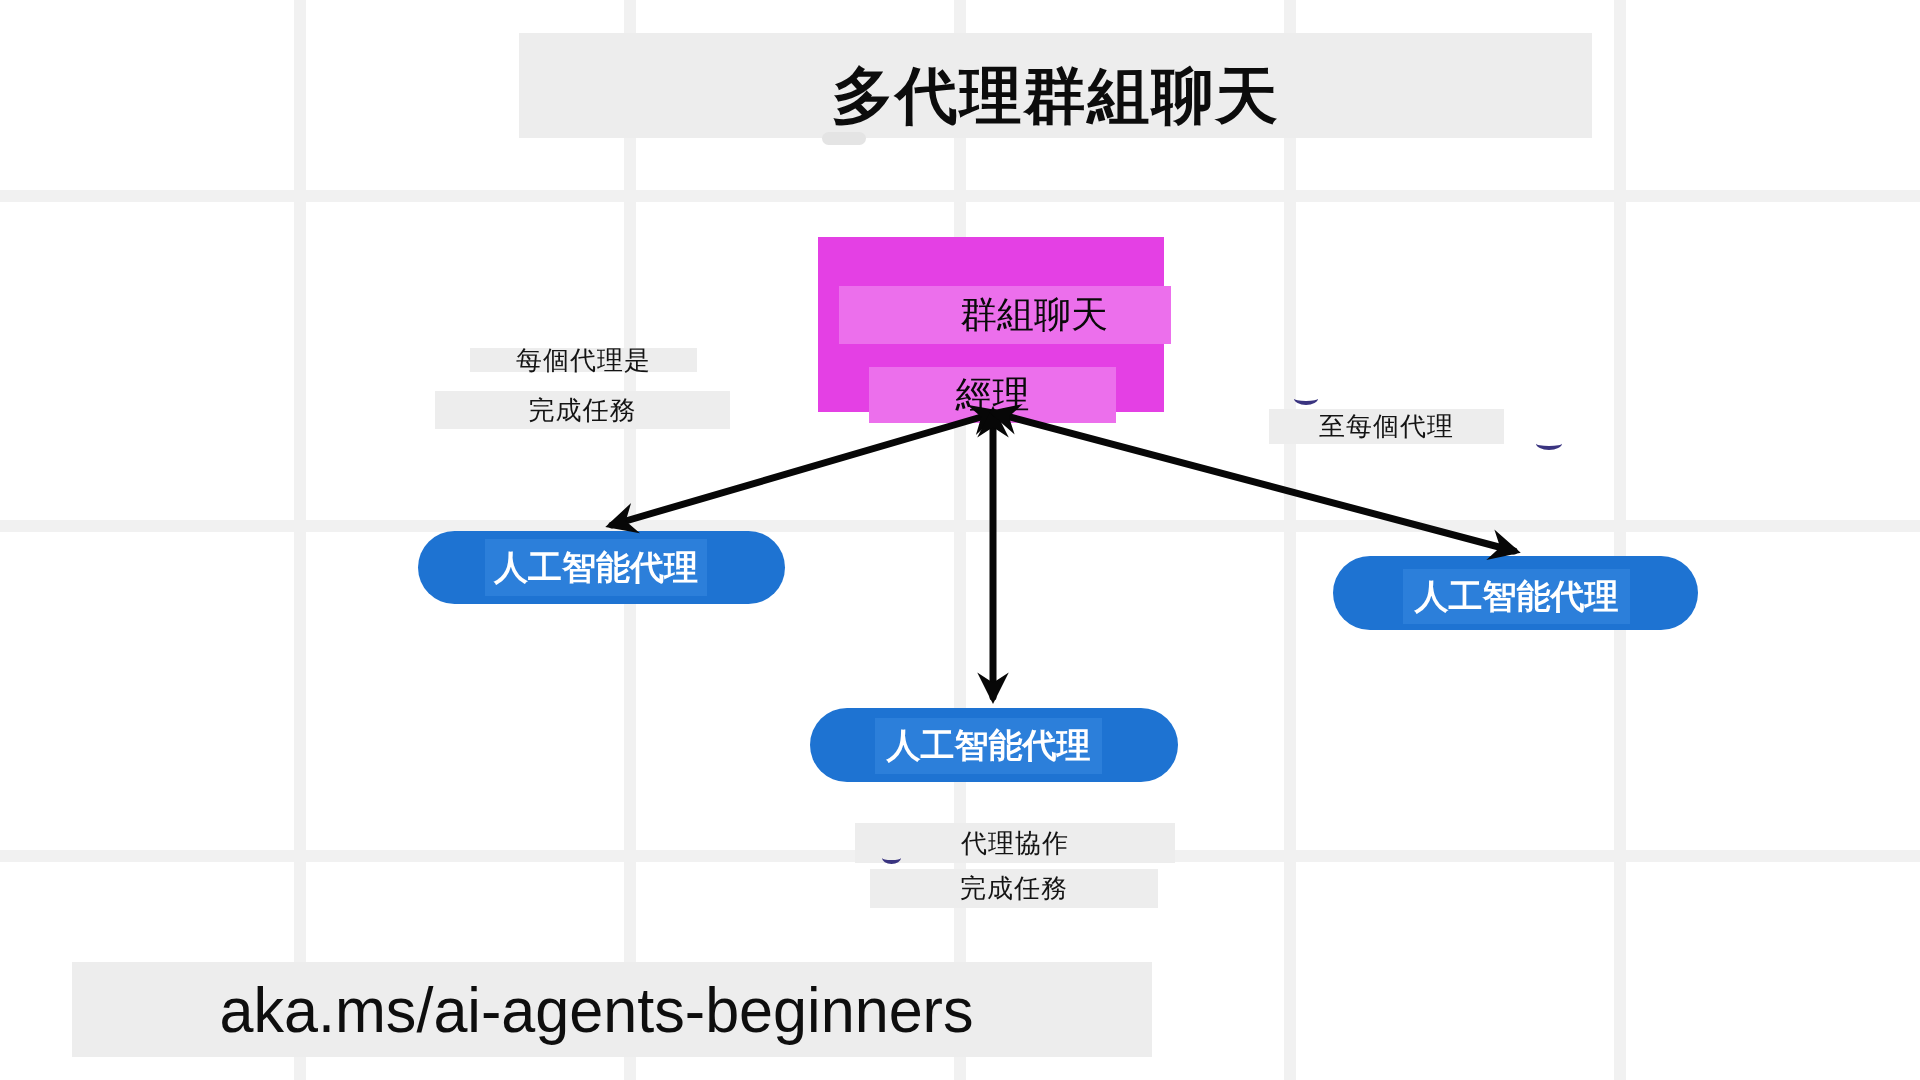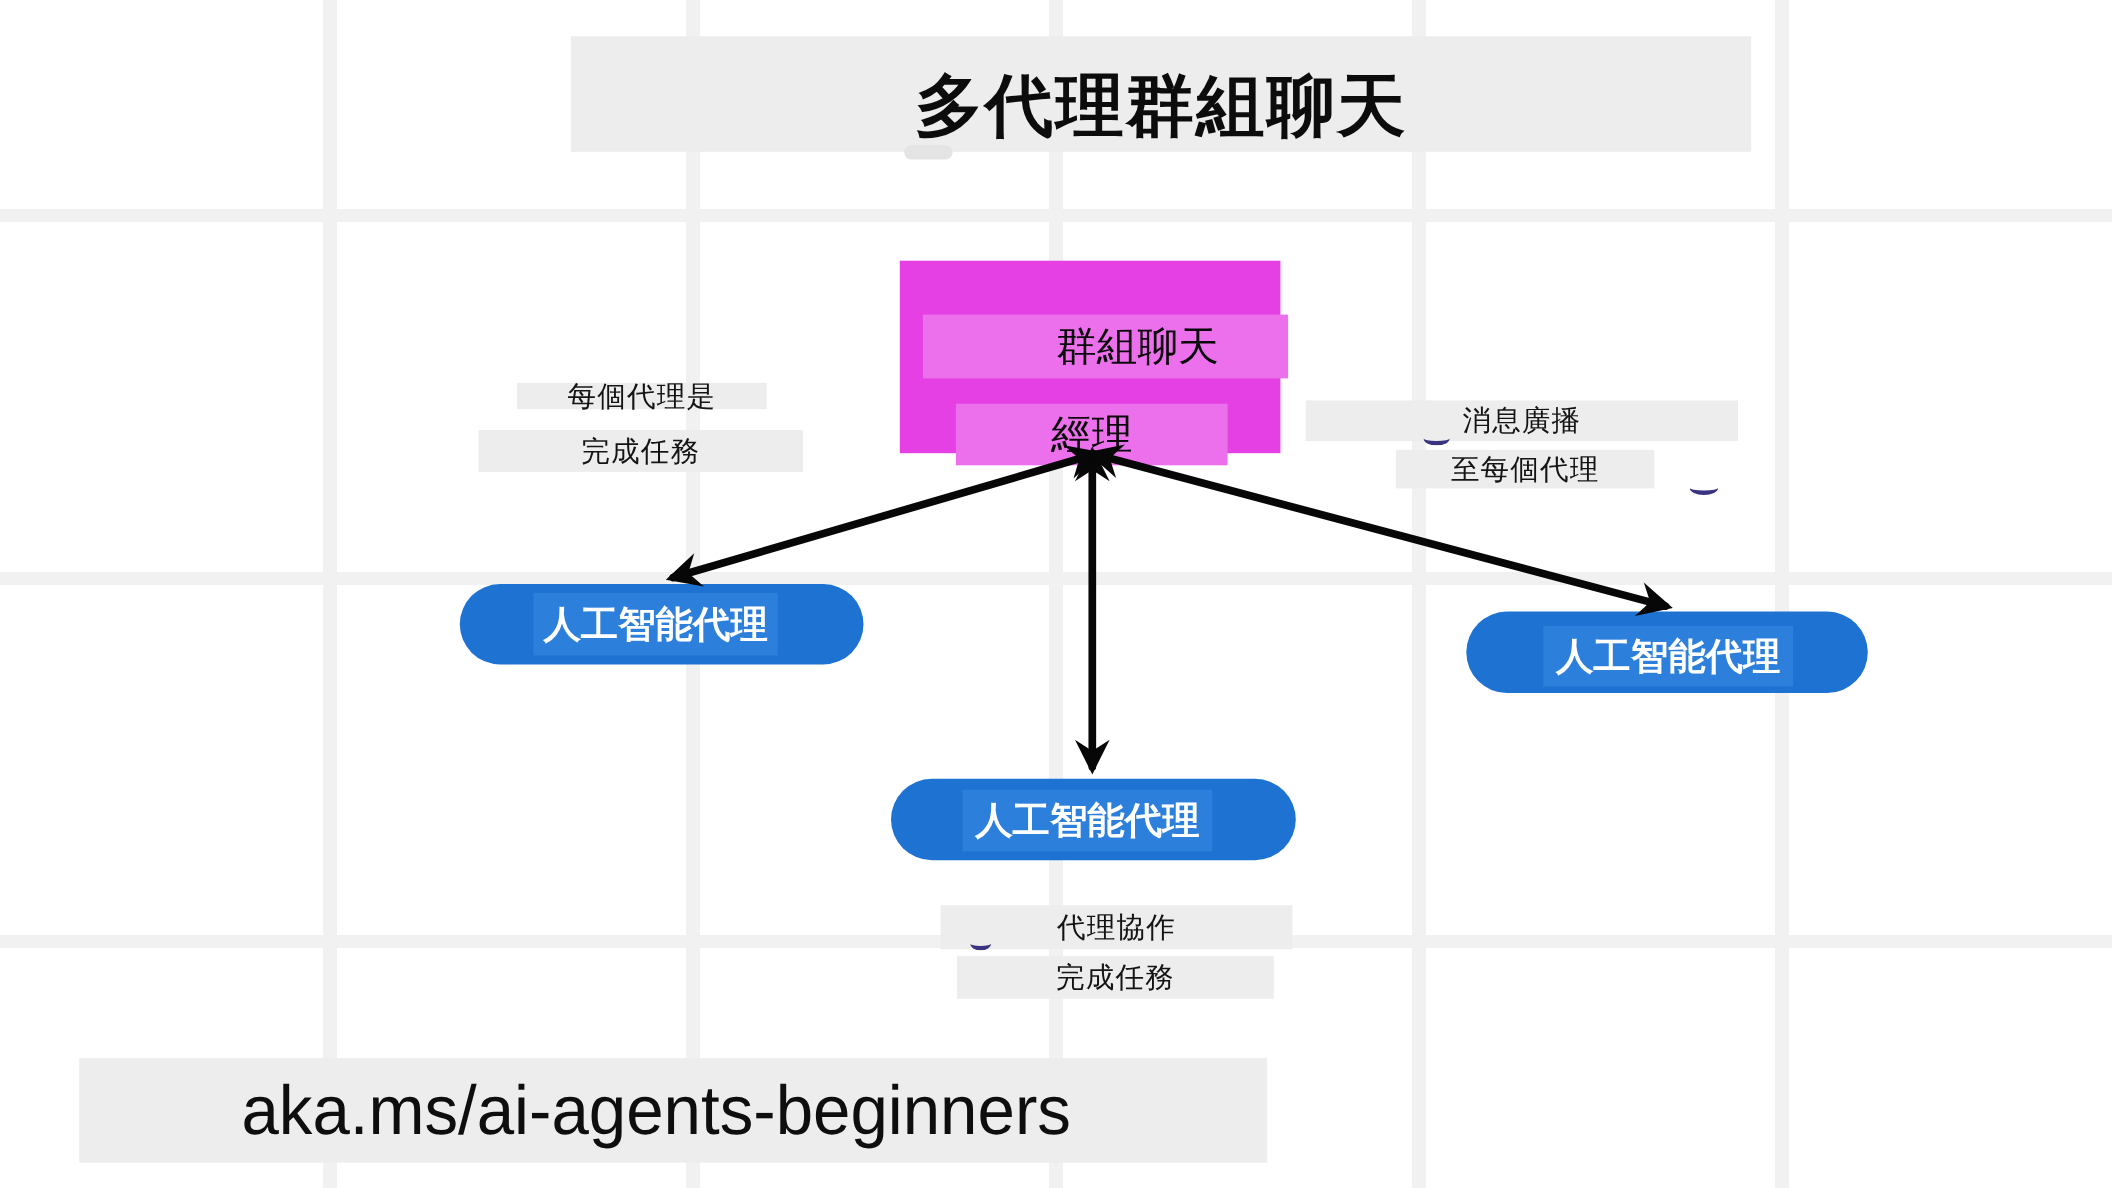--- a/index.html
+++ b/index.html
@@ -72,23 +72,20 @@
     </div>
   </div>
 
   <div class="note note-l1">
     <span class="ntext">每個代理是</span>
   </div>
   <div class="note note-l2">
     <span class="ntext">完成任務</span>
   </div>
 
-  <div class="note note-r1">
-    <span class="ntext">消息廣播</span>
-  </div>
   <div class="note note-r2">
     <span class="ntext">至每個代理</span>
   </div>
 
   <div class="note note-b1">
     <span class="ntext">代理協作</span>
   </div>
   <div class="note note-b2">
     <span class="ntext">完成任務</span>
   </div>

